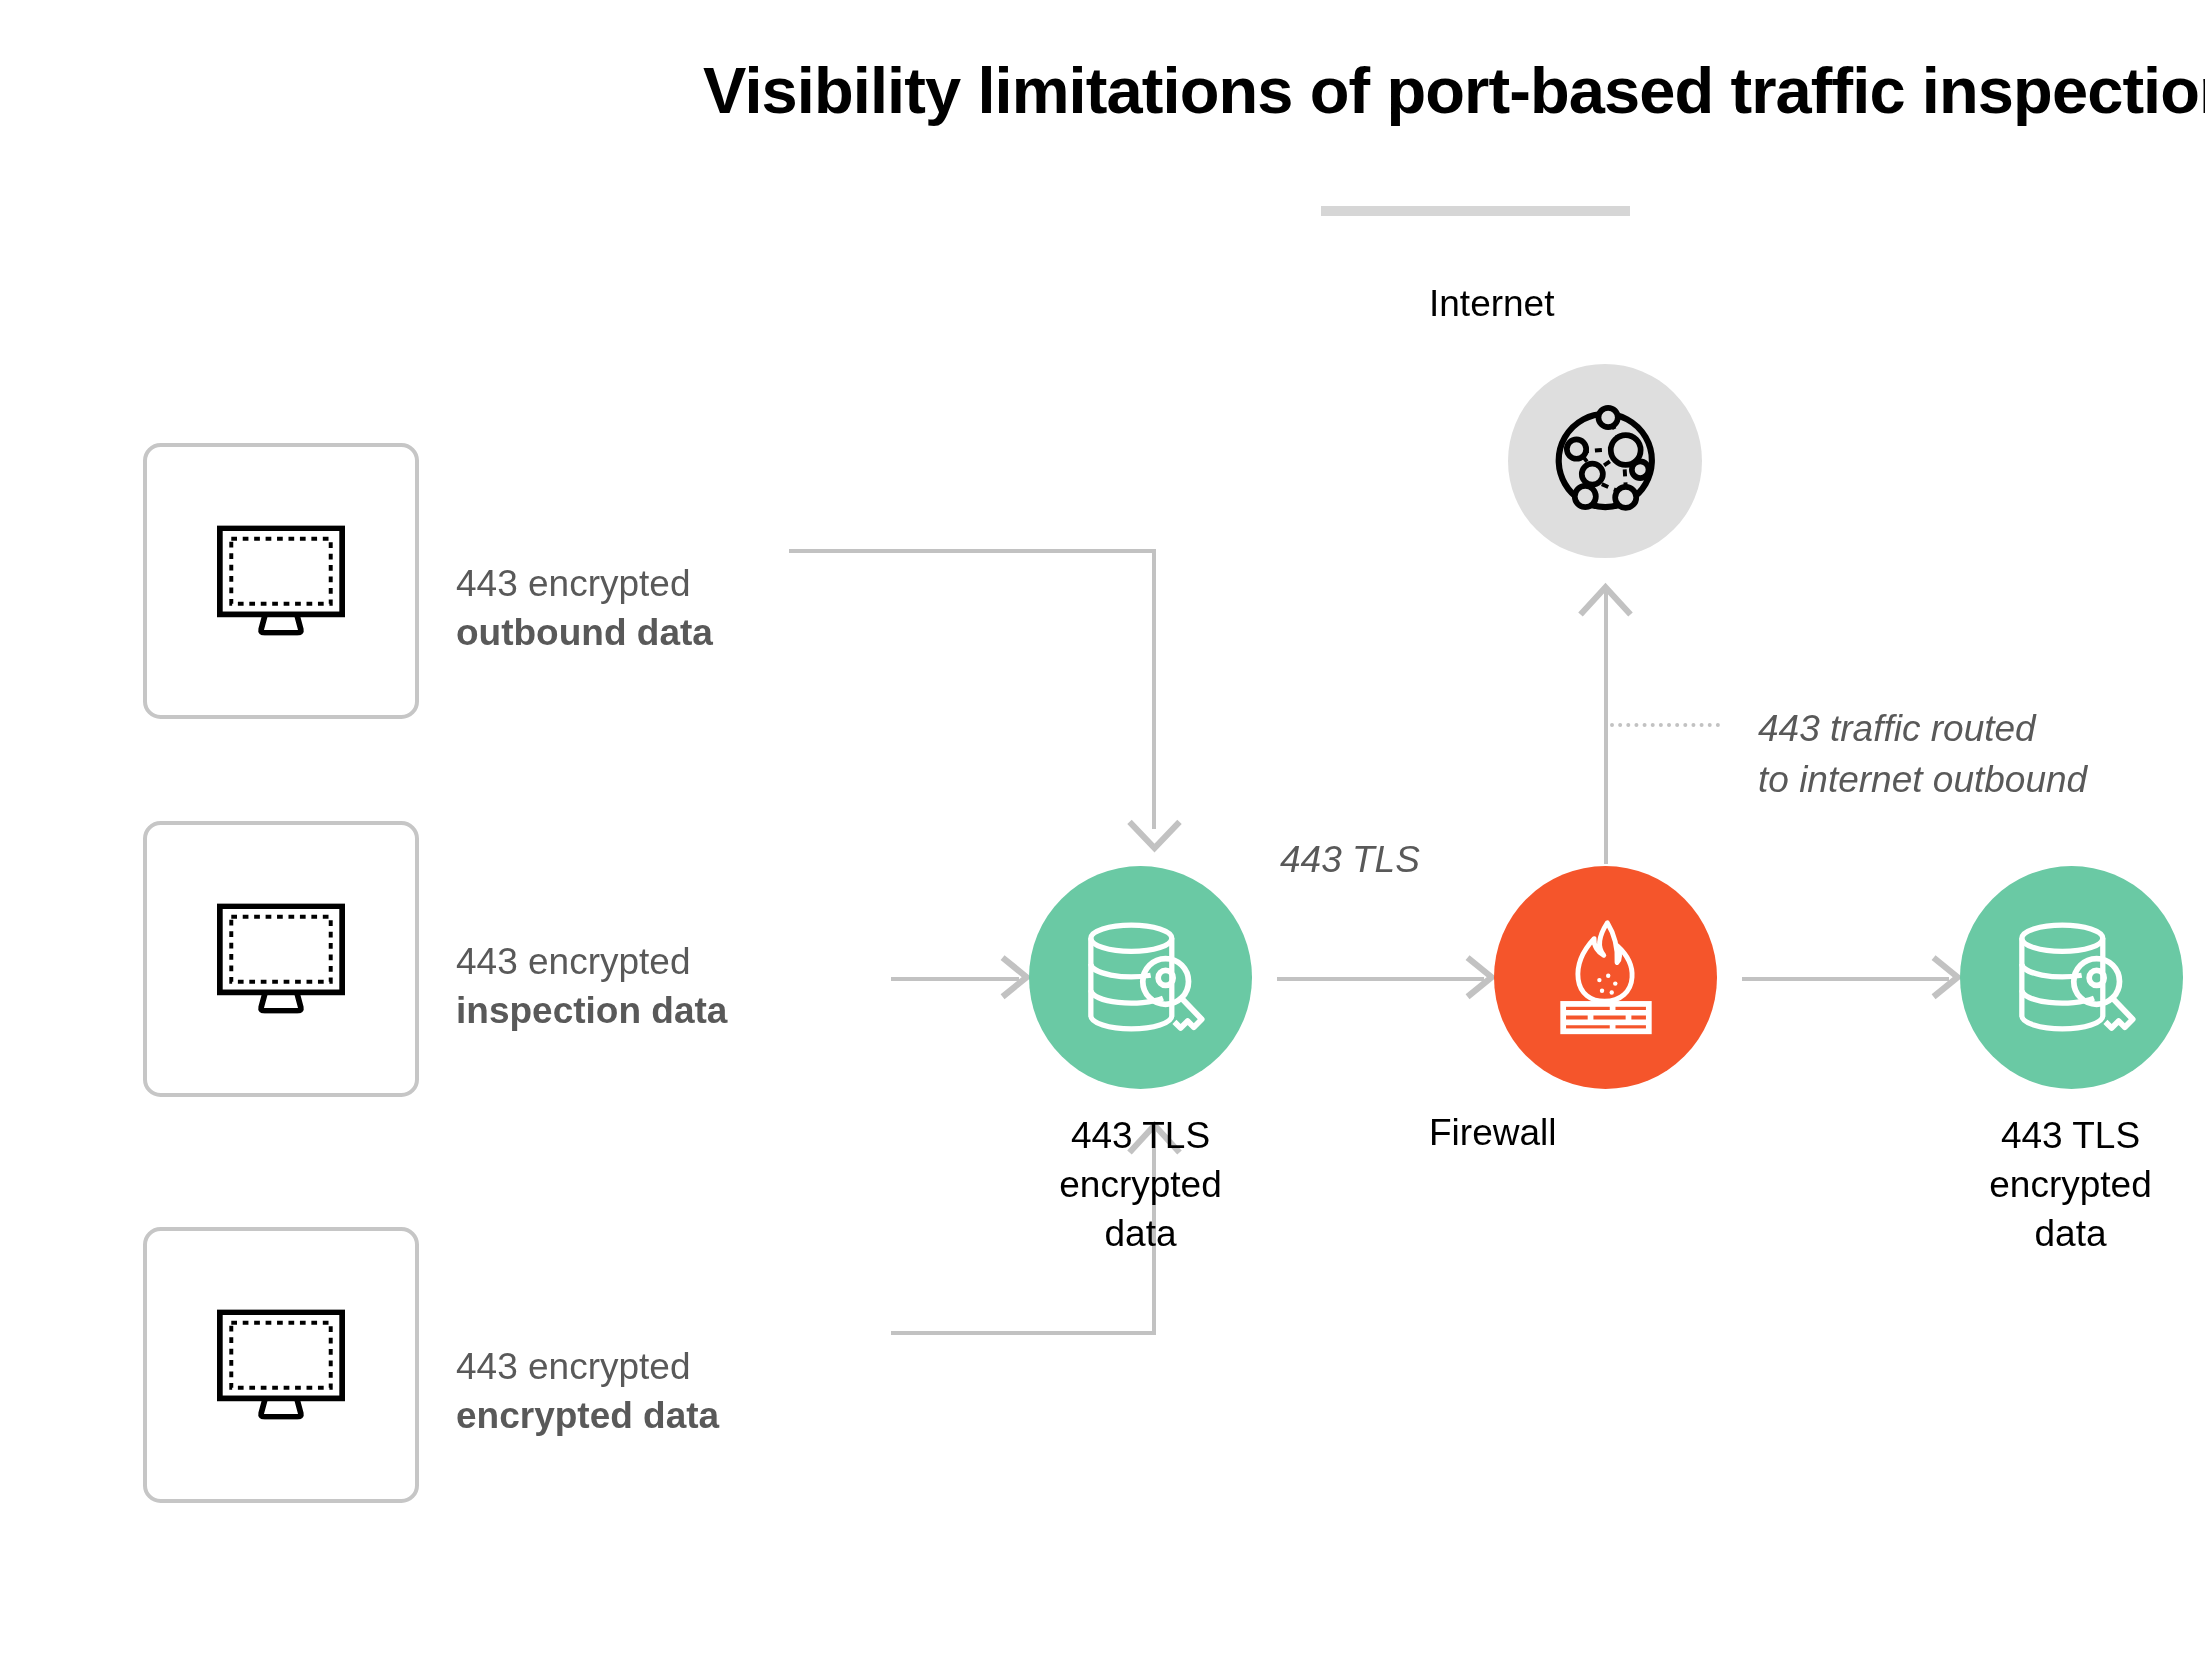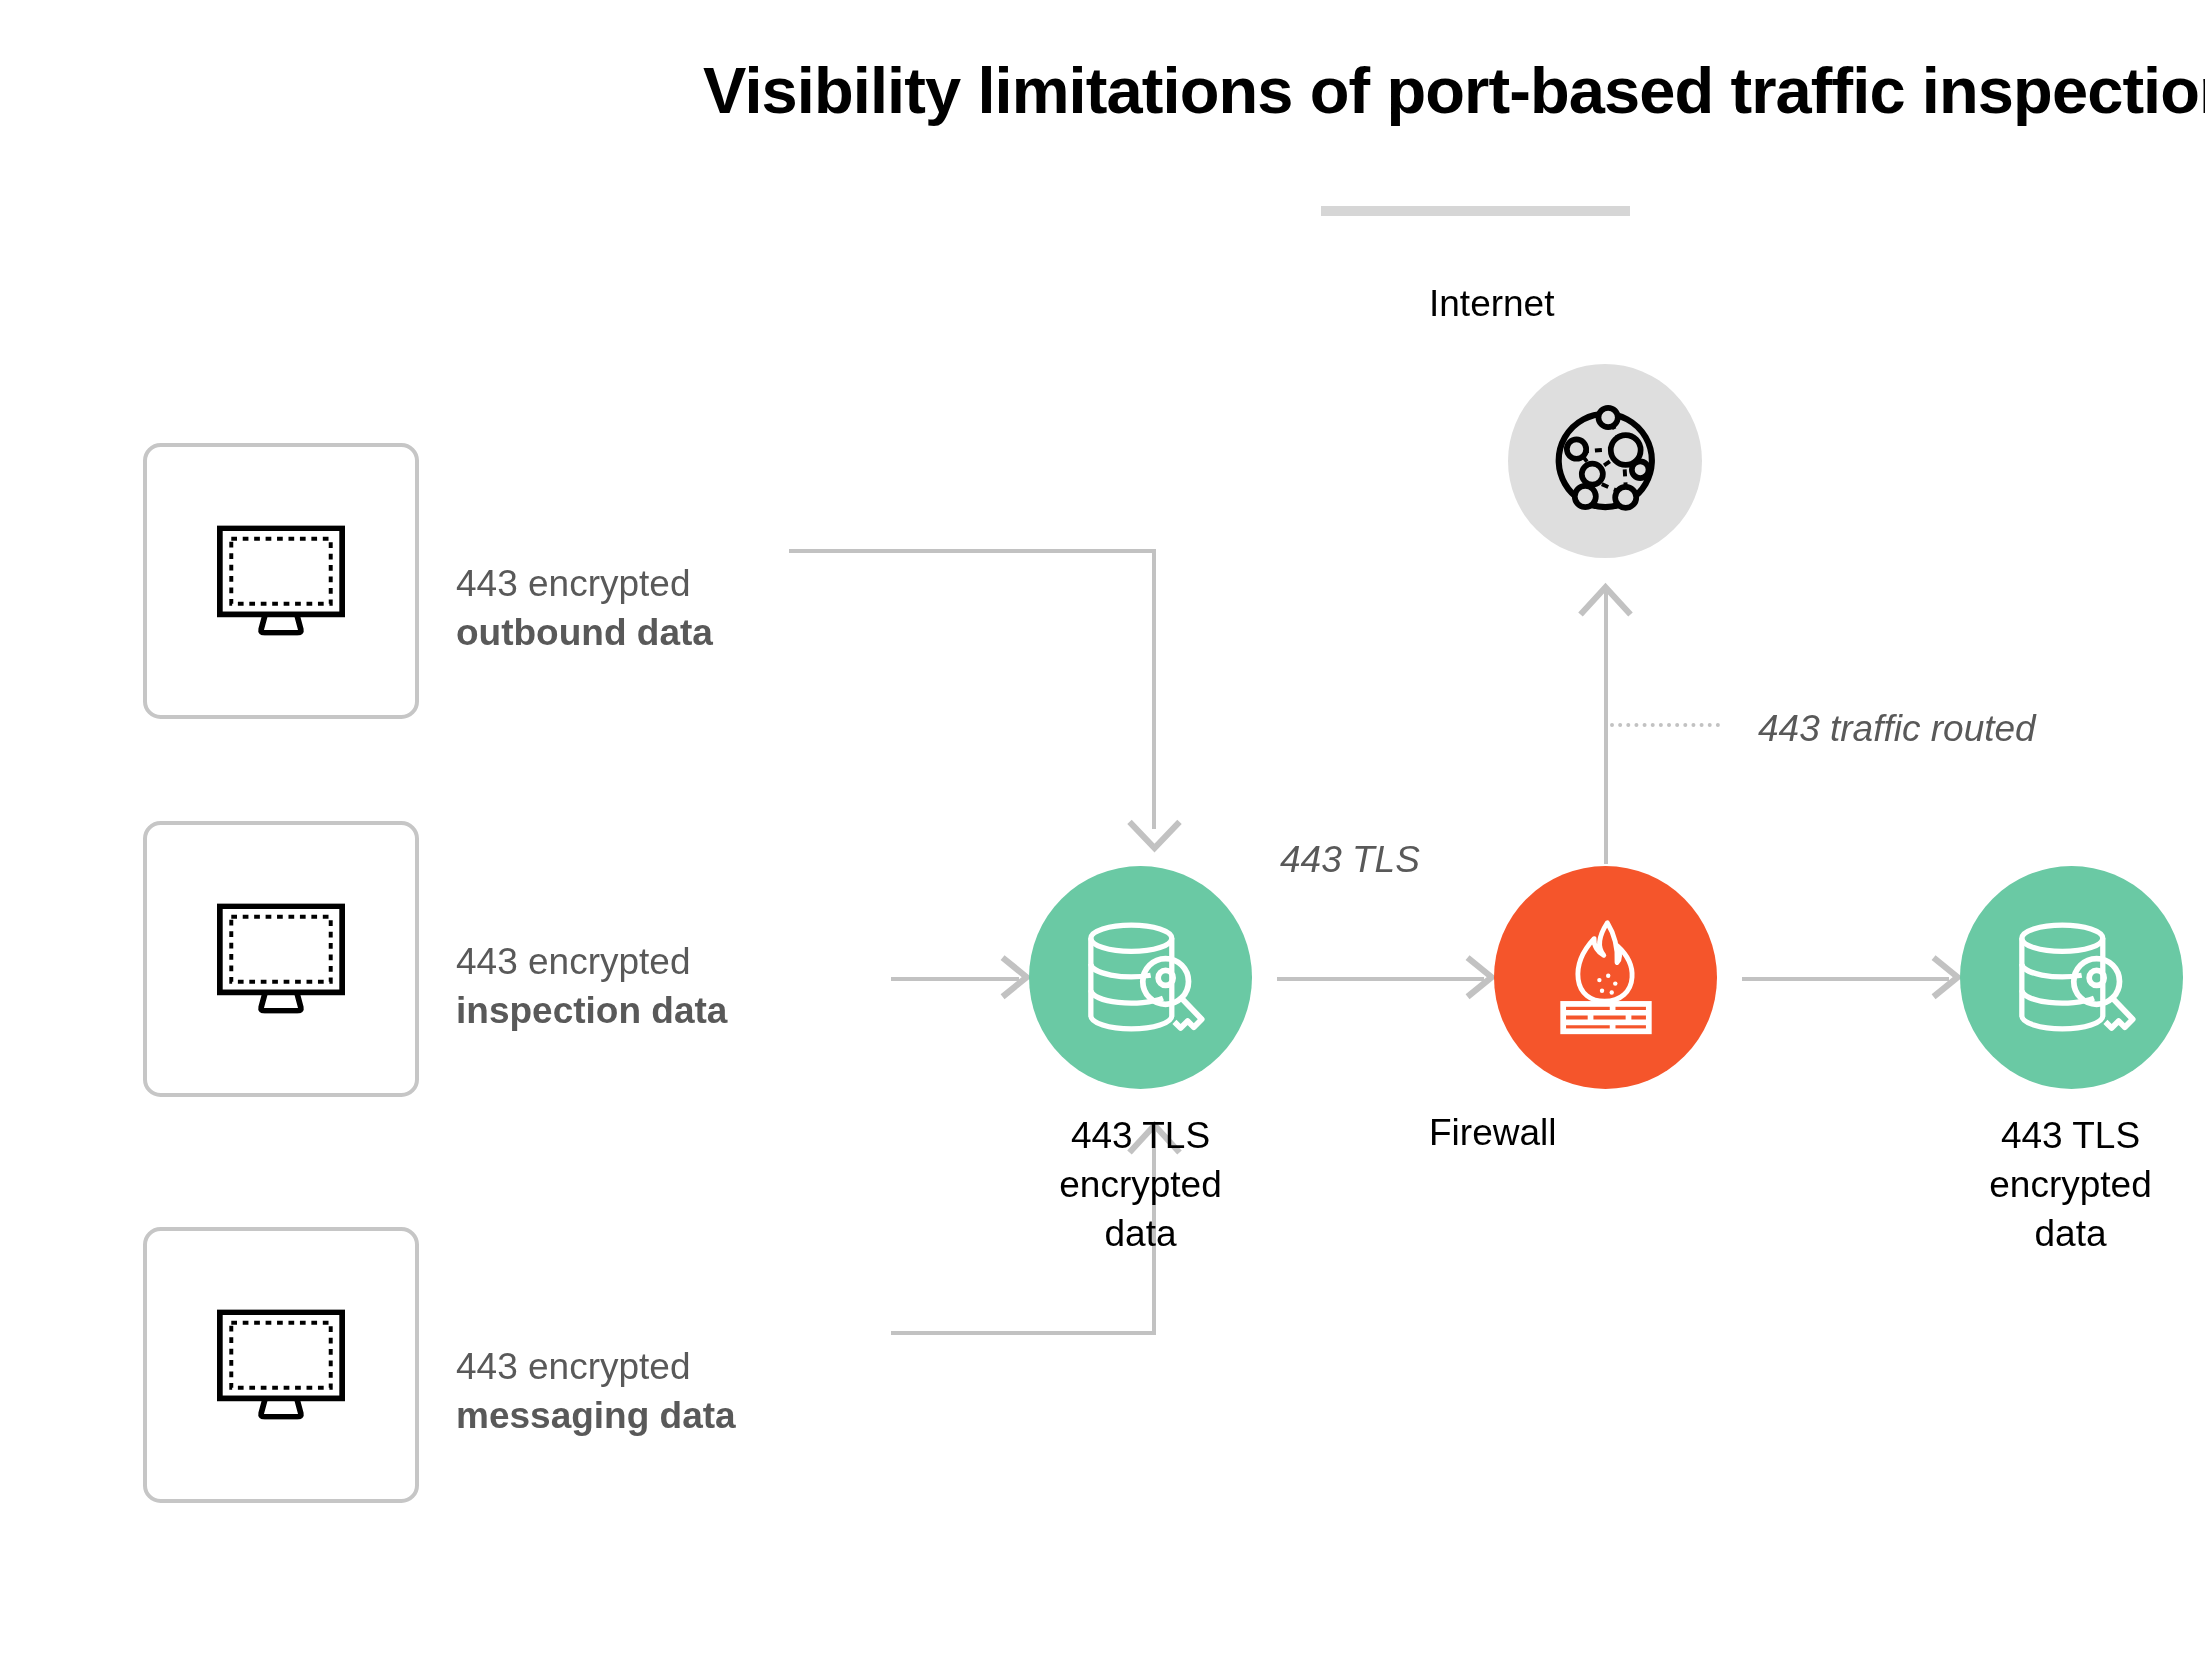--- a/index.html
+++ b/index.html
@@ -167,21 +167,21 @@
     <div class="bold">outbound data</div>
   </div>
 
   <div class="flow-label" style="left:456px; top:901px;">
     <div>443 encrypted</div>
     <div class="bold">inspection data</div>
   </div>
 
   <div class="flow-label" style="left:456px; top:1306px;">
     <div>443 encrypted</div>
-    <div class="bold">messaging data</div>
+    <div class="bold">encrypted data</div>
   </div>
 
   <div class="hline" style="left:789px; top:549px; width:366px;"></div>
   <div class="vline" style="left:1152px; top:549px; height:280px;"></div>
   <svg class="arrow-svg" style="left:1126px; top:818px;" width="57" height="40" viewBox="0 0 130 90">
     <path d="M 8 8 L 65 68 L 122 8" fill="none" stroke="#c2c2c2" stroke-width="14"></path>
   </svg>
 
   <div class="hline" style="left:891px; top:977px; width:128px;"></div>
   <svg class="arrow-svg" style="left:999px; top:954px;" width="49" height="49" viewBox="0 0 110 110">
@@ -266,20 +266,21 @@
   </div>
 
   <div class="vline" style="left:1604px; top:591px; height:273px;"></div>
   <svg class="arrow-svg" style="left:1577px; top:580px;" width="57" height="40" viewBox="0 0 130 90">
     <path d="M 8 78 L 65 16 L 122 78" fill="none" stroke="#c2c2c2" stroke-width="14"></path>
   </svg>
 
   <div class="dotline" style="left:1610px; top:723px; width:110px;"></div>
   <div class="italic-note" style="left:1758px; top:655px;margin-top:48px;">
     <div>443 traffic routed</div>
+    <div>to internet outbound</div>
   </div>
 
   <div class="hline" style="left:1742px; top:977px; width:207px;"></div>
   <svg class="arrow-svg" style="left:1930px; top:954px;" width="49" height="49" viewBox="0 0 110 110">
     <path d="M 8 8 L 62 52 L 8 96" fill="none" stroke="#c2c2c2" stroke-width="14"></path>
   </svg>
 
   <div class="circle-node" style="left:1960px; top:866px; width:223px; height:223px; background:#6ac9a4;">
     <span>
       <svg width="132" height="132" viewBox="0 0 300 300">

